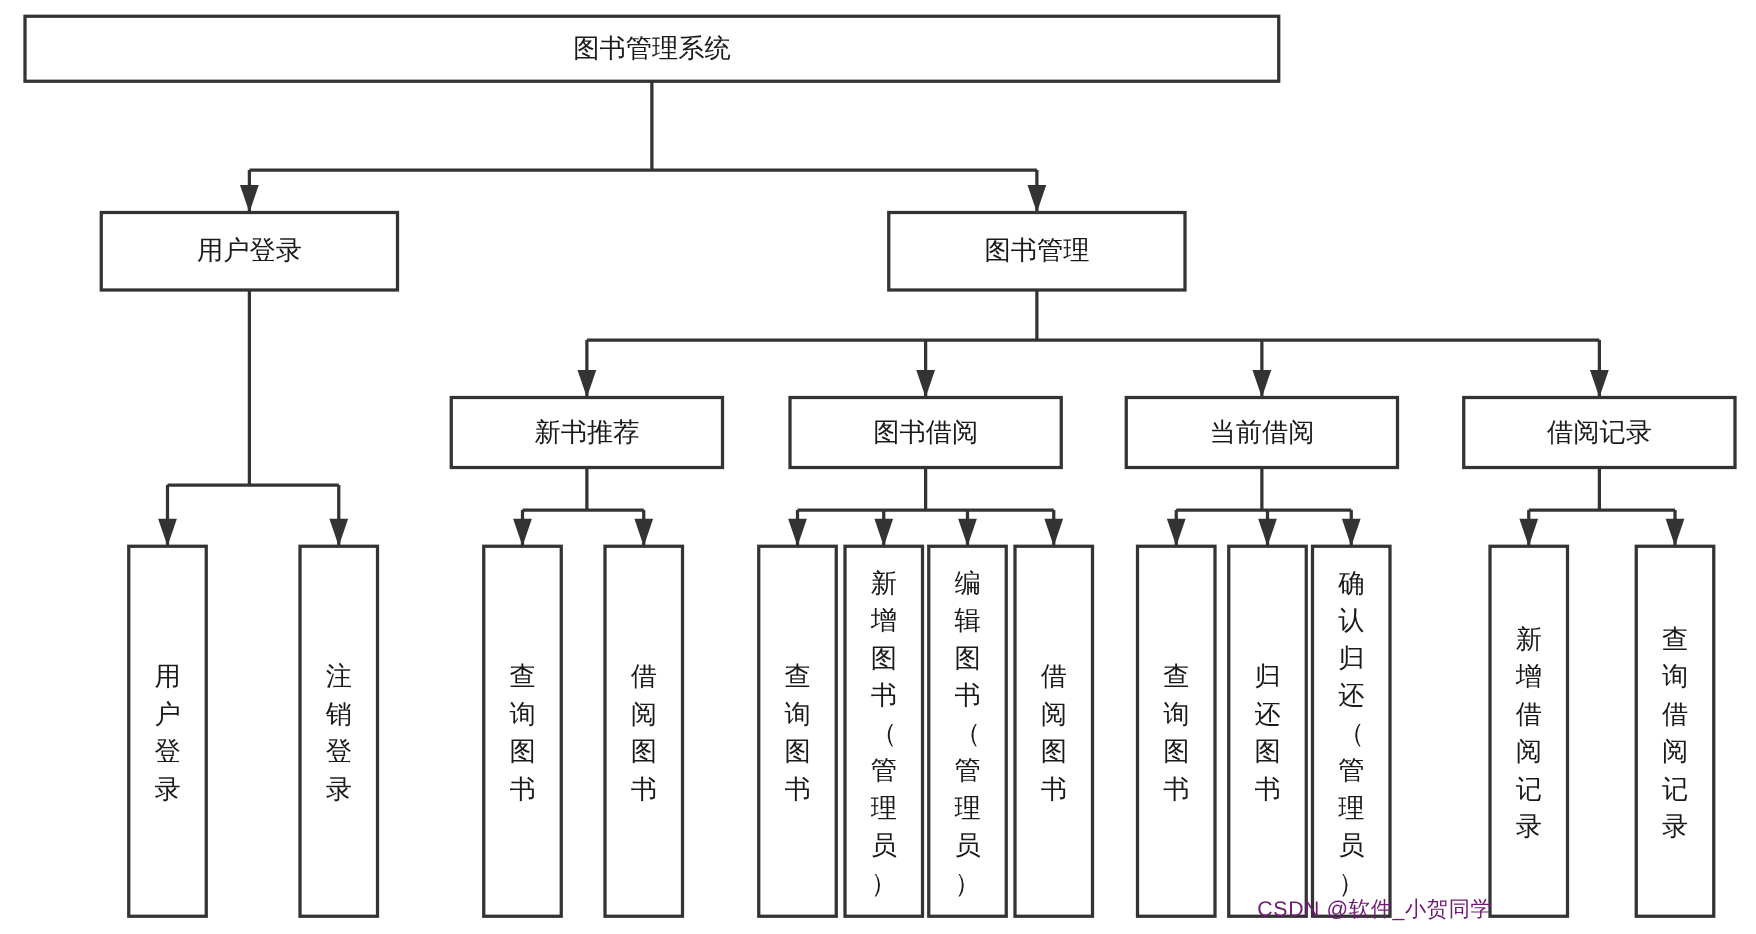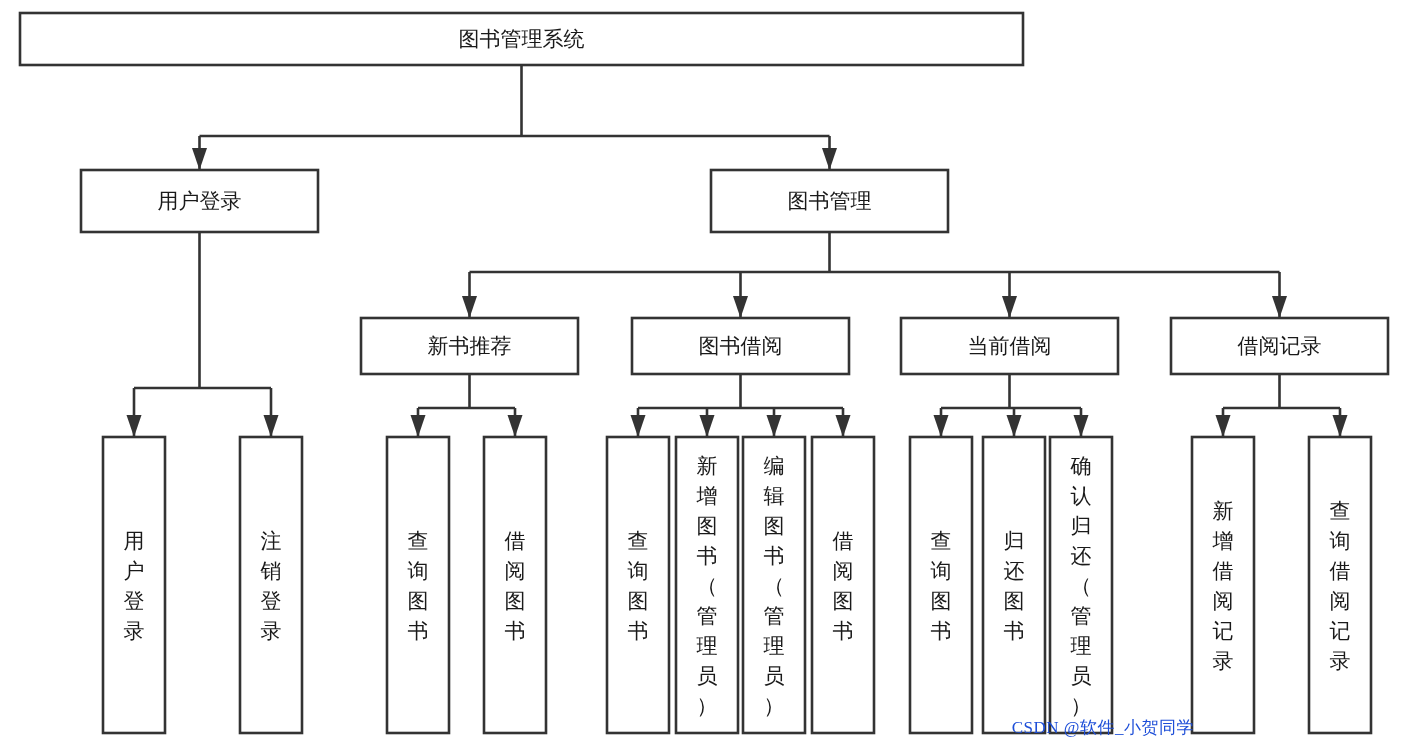--- a/index.html
+++ b/index.html
@@ -51,23 +51,23 @@
   .node-label-vertical {
     font-family: "Liberation Sans", "DejaVu Sans", sans-serif;
     fill: #1a1a1a;
     font-size: 21px;
     text-anchor: middle;
   }
   .watermark {
     position: absolute;
     right: 14px;
     bottom: 8px;
-    font-family: Liberation Serif, serif;
+    font-family: Liberation Sans, sans-serif;
     font-size: 17px;
-    color: #1d4ed8;
+    color: #701a75;
     letter-spacing: 0.5px;
     white-space: nowrap;
     user-select: none;
   }
 </style>
 </head>
 <body>
 
 <div id="diagram-root">
   <svg class="diagram" viewBox="0 0 1405 747" xmlns="http://www.w3.org/2000/svg">

